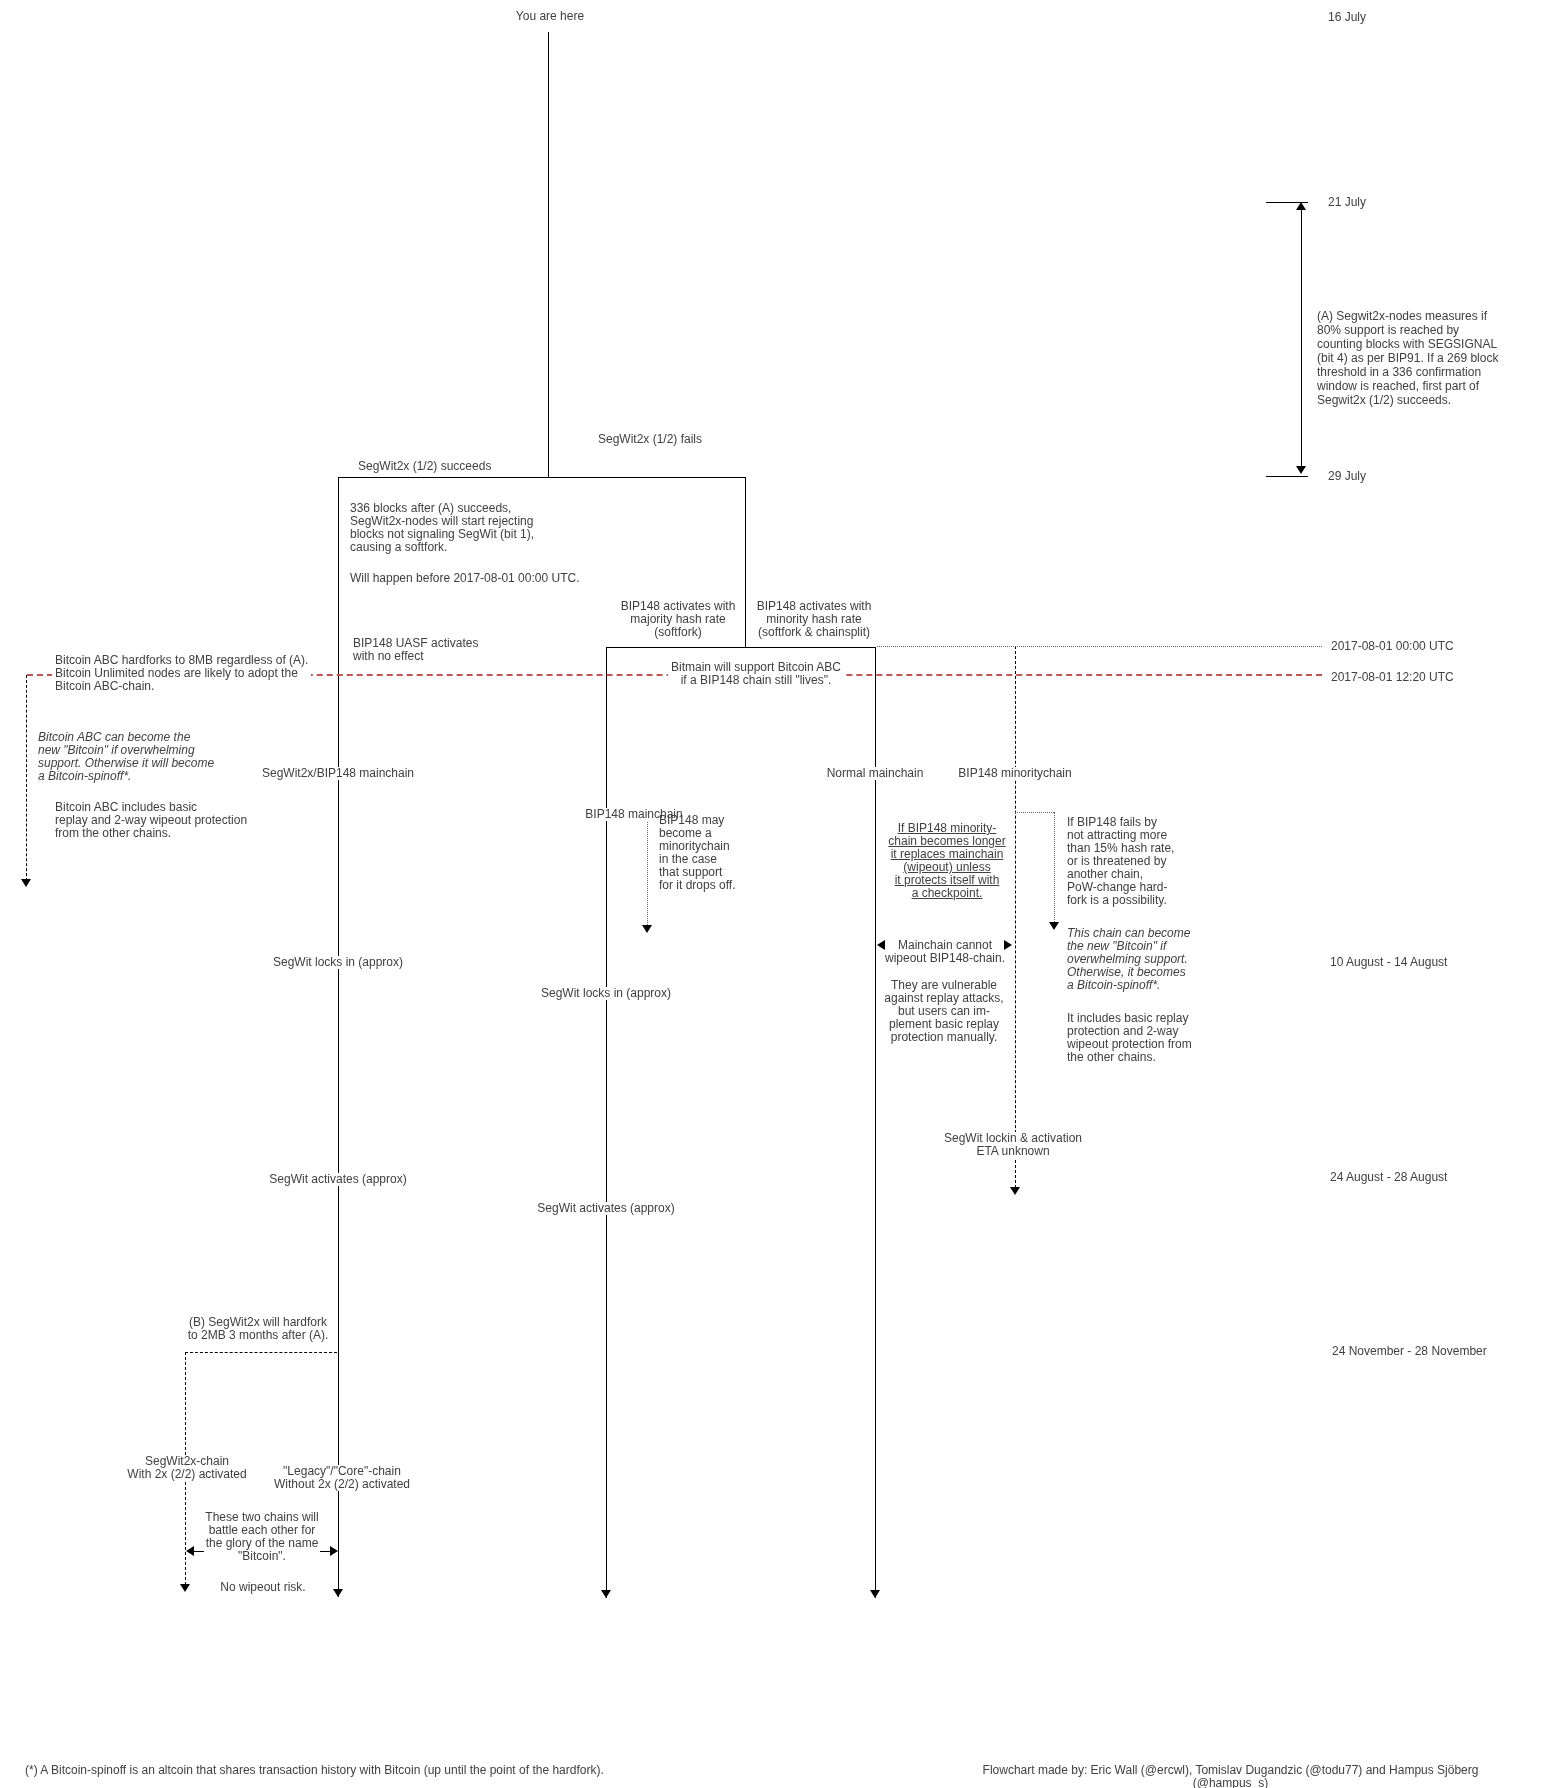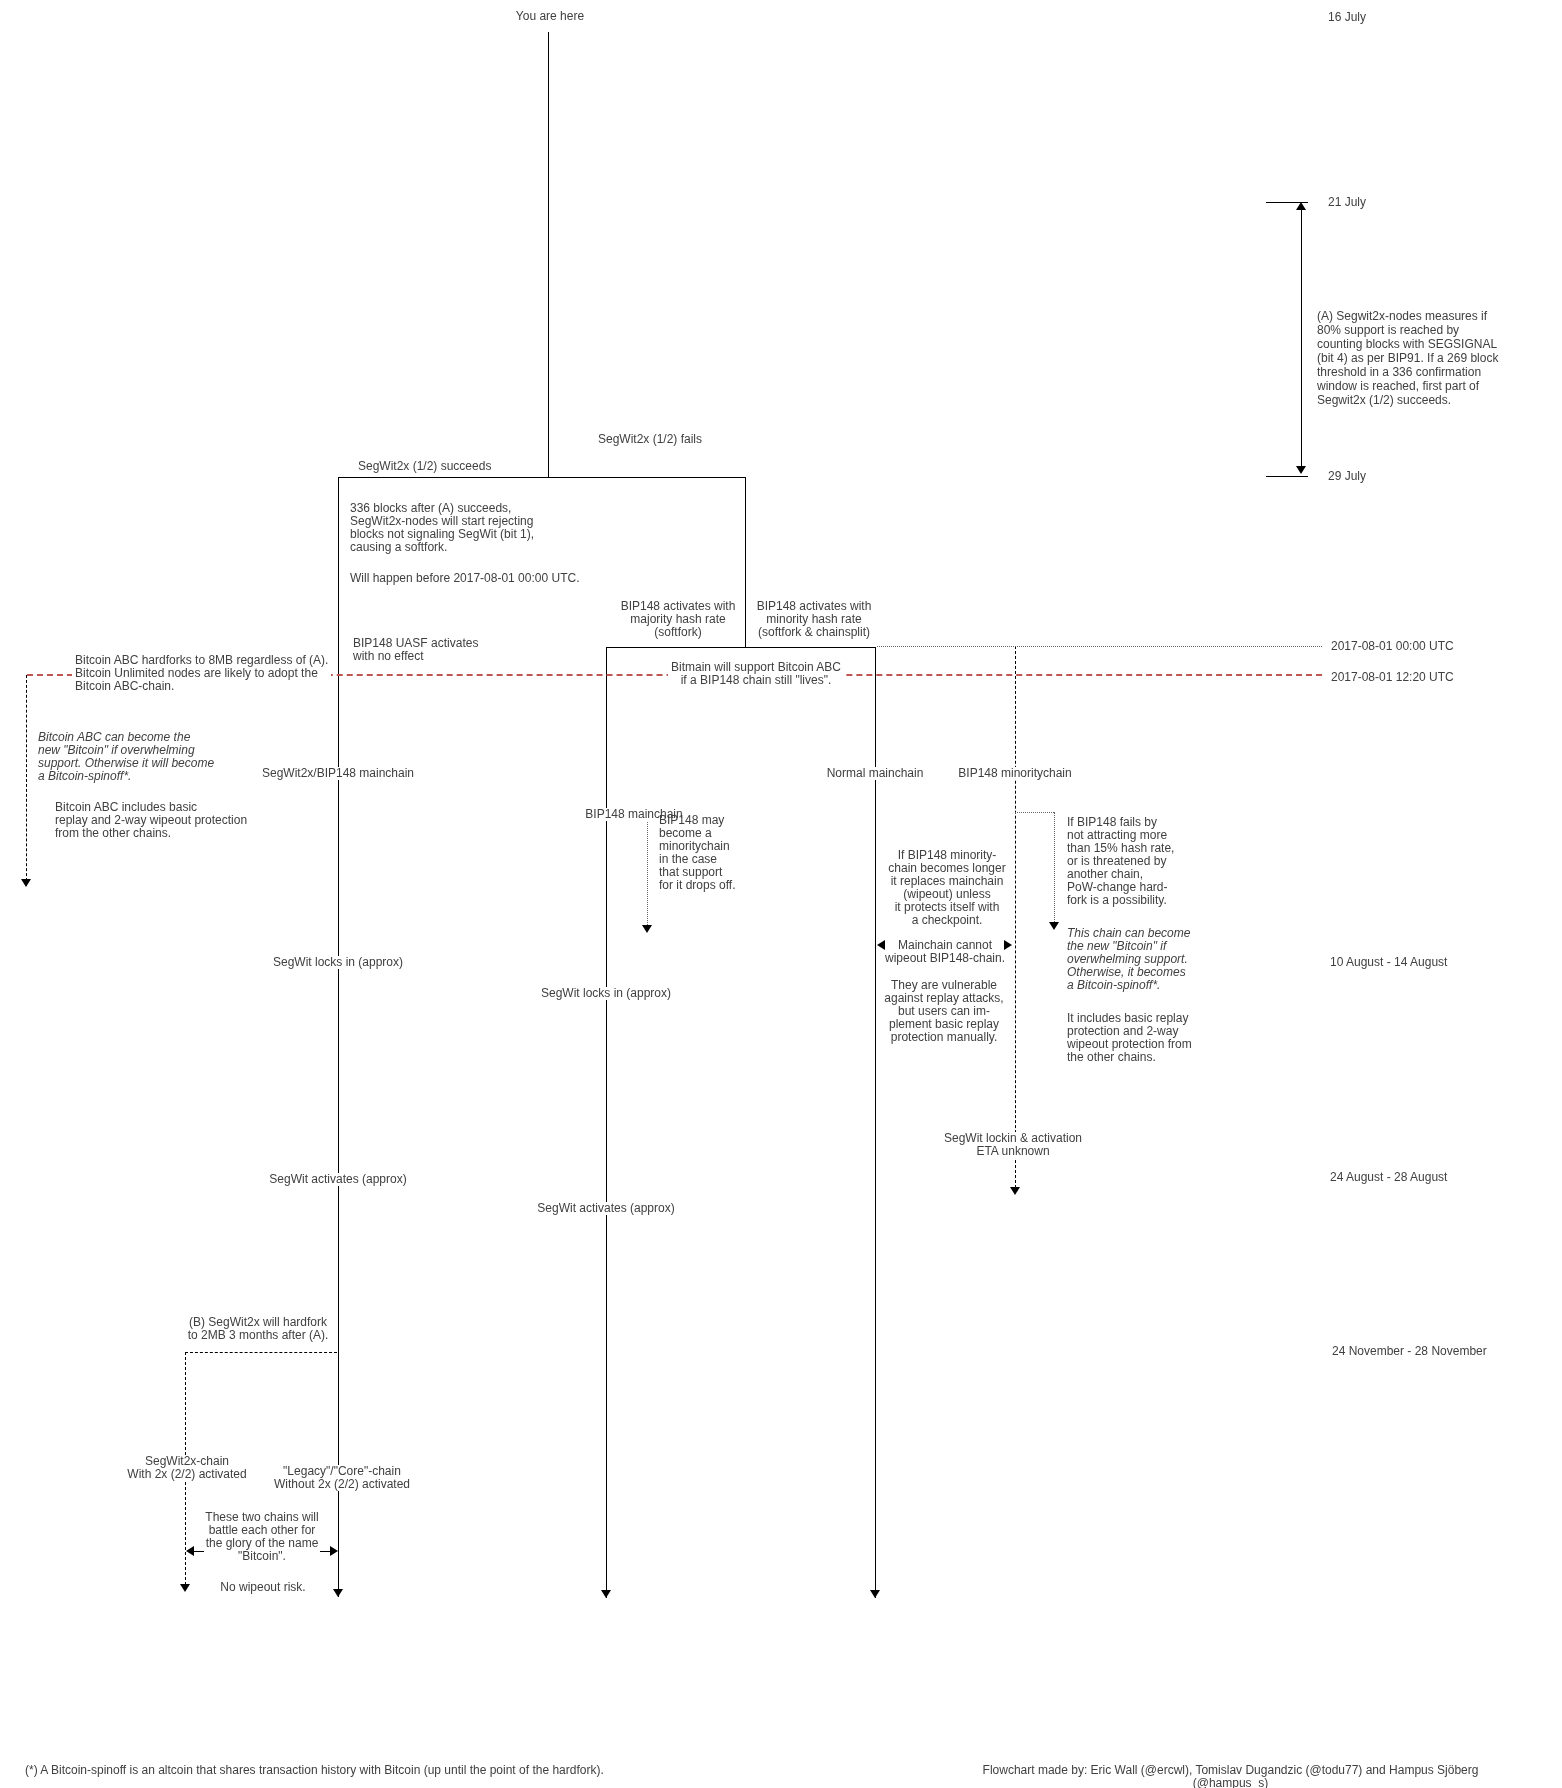--- a/index.html
+++ b/index.html
@@ -99,21 +99,21 @@
 majority hash rate
 (softfork)</div>
   <div class="t c" style="left:814px;top:600px;">BIP148 activates with
 minority hash rate
 (softfork &amp; chainsplit)</div>
   <div class="t" style="left:353px;top:637px;">BIP148 UASF activates
 with no effect</div>
   <div class="t c bg" style="left:756px;top:661px;">Bitmain will support Bitcoin ABC
 if a BIP148 chain still "lives".</div>
 
-  <div class="t bg" style="left:52px;top:654px;margin-left:20px;">Bitcoin ABC hardforks to 8MB regardless of (A).
+  <div class="t bg" style="left:52px;top:654px;">Bitcoin ABC hardforks to 8MB regardless of (A).
 Bitcoin Unlimited nodes are likely to adopt the
 Bitcoin ABC-chain.</div>
   <div class="t i" style="left:38px;top:731px;">Bitcoin ABC can become the
 new "Bitcoin" if overwhelming
 support. Otherwise it will become
 a Bitcoin-spinoff*.</div>
   <div class="t" style="left:55px;top:801px;">Bitcoin ABC includes basic
 replay and 2-way wipeout protection
 from the other chains.</div>
 
@@ -121,21 +121,21 @@
   <div class="t c bg" style="left:606px;top:808px;margin-left:28px;">BIP148 mainchain</div>
   <div class="t c bg" style="left:875px;top:767px;">Normal mainchain</div>
   <div class="t c bg" style="left:1015px;top:767px;">BIP148 minoritychain</div>
 
   <div class="t" style="left:659px;top:814px;">BIP148 may
 become a
 minoritychain
 in the case
 that support
 for it drops off.</div>
-  <div class="t c" style="left:947px;top:849px;">If BIP148 minority-
+  <div class="t c" style="left:947px;top:822px;text-decoration:underline;">If BIP148 minority-
 chain becomes longer
 it replaces mainchain
 (wipeout) unless
 it protects itself with
 a checkpoint.</div>
   <div class="t c" style="left:945px;top:939px;">Mainchain cannot
 wipeout BIP148-chain.</div>
   <div class="t c" style="left:944px;top:979px;">They are vulnerable
 against replay attacks,
 but users can im-

